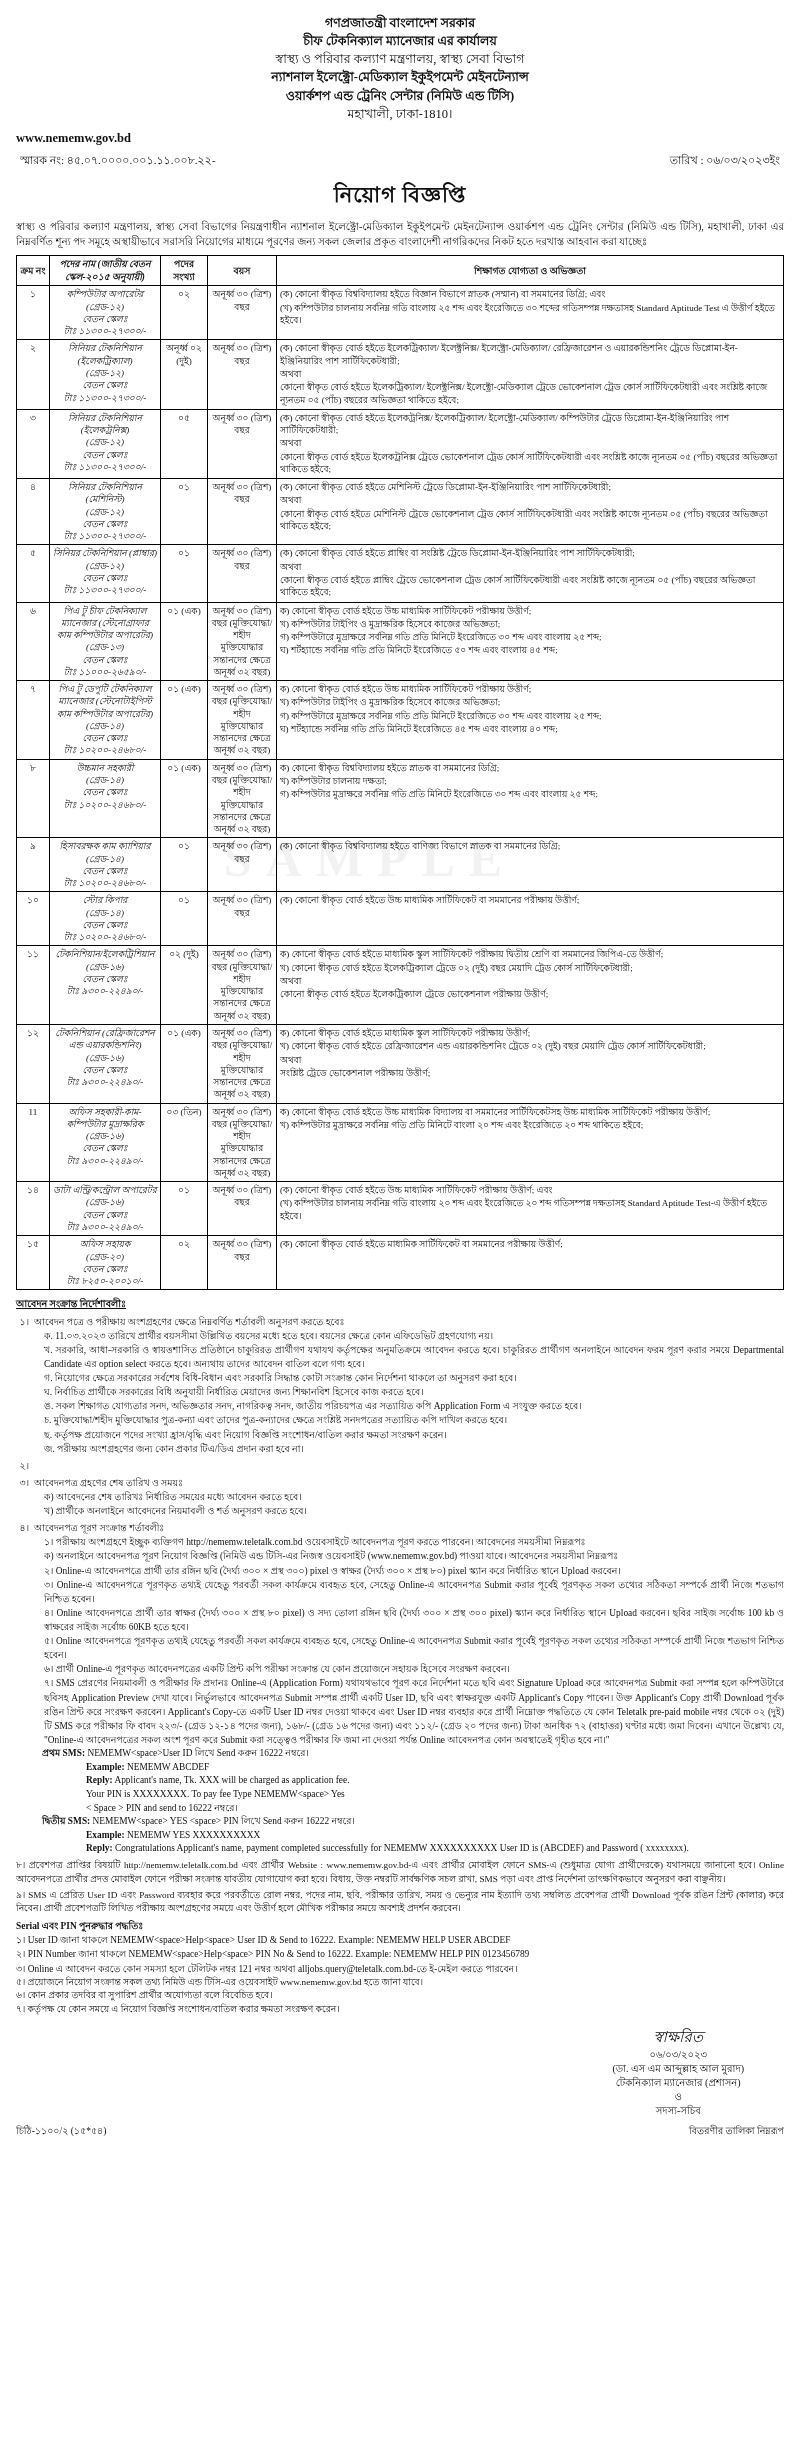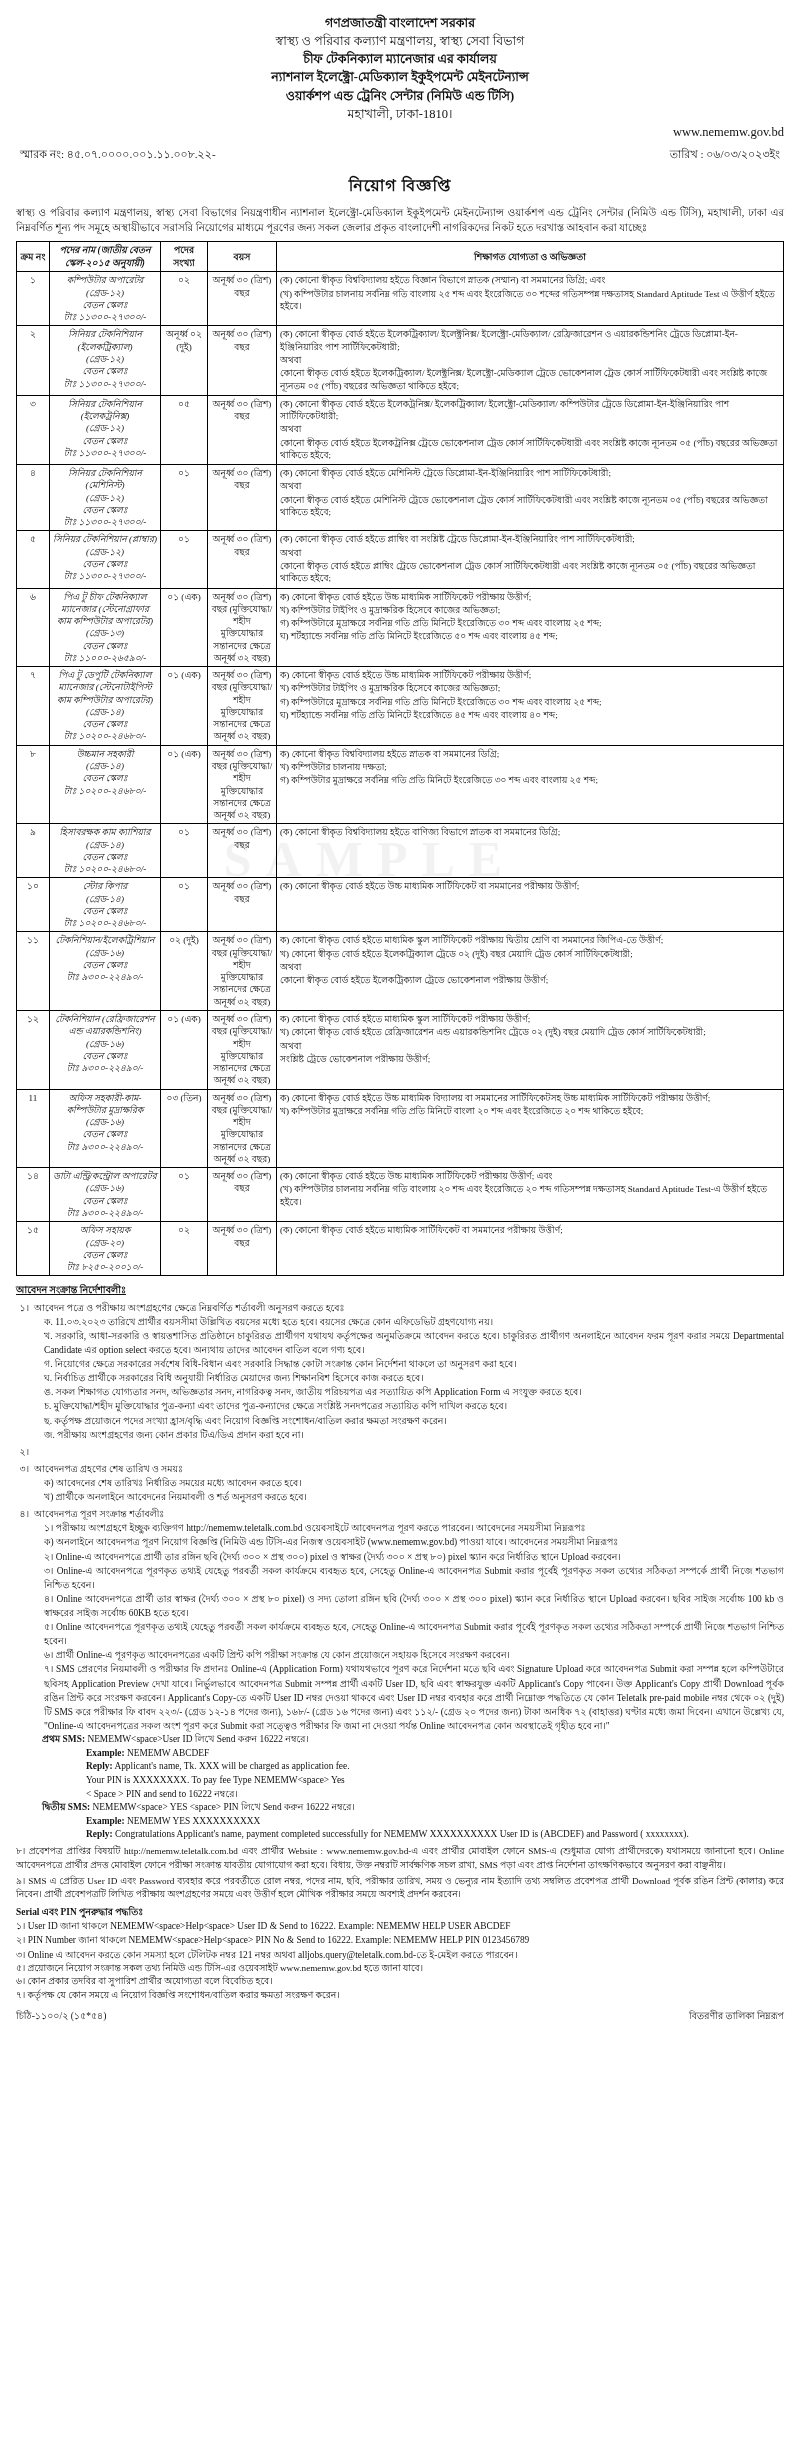--- a/index.html
+++ b/index.html
@@ -1,22 +1,22 @@
 <!DOCTYPE html>
 <html><head>
 <meta charset="utf-8">
 <style>
   html,body{margin:0;padding:0;background:#ffffff;}
   body{width:800px;min-height:2449px;font-family:"Liberation Serif", serif;color:#111;}
   .page{position:relative;width:800px;min-height:2449px;box-sizing:border-box;padding:14px 16px 10px 16px;}
   .hdr-line{font-size:12.5px;line-height:1.45;text-align:center;}
   .hdr-line.b{font-weight:bold;}
-  .hdr-site{font-size:12.5px;font-weight:normal;text-align:right;margin-top:2px;}
+  .hdr-site{font-size:12.5px;font-weight:bold;text-align:left;margin-top:8px;}
   .memo-row{display:flex;justify-content:space-between;font-size:11px;margin-top:6px;padding:0 4px;}
-  .title{ text-align:center;font-size:16px;font-weight:bold;letter-spacing:1px;margin:8px 0 6px 0;}
+  .title{ text-align:center;font-size:21px;font-weight:bold;letter-spacing:1px;margin:8px 0 6px 0;}
   .intro{font-size:10.2px;line-height:1.45;text-align:justify;margin:0 0 6px 0;}
   table.jobs{width:100%;border-collapse:collapse;table-layout:fixed;}
   table.jobs th, table.jobs td{border:1px solid #000;font-size:9.1px;line-height:1.35;padding:2px 3px;vertical-align:top;}
   table.jobs th{text-align:center;font-weight:bold;font-size:9.3px;vertical-align:middle;}
   td.c{text-align:center;}
   .col-sl{width:26px;}
   .col-post{width:104px;font-style:italic;}
   .col-grade{width:40px;}
   .col-age{width:62px;}
   .col-qual{width:auto;}
@@ -40,22 +40,22 @@
 </style>
 </head>
 <body>
 
 <div class="page">
 
   <div class="wm">SAMPLE</div>
 
   <div>
     <div class="hdr-line b">গণপ্রজাতন্ত্রী বাংলাদেশ সরকার</div>
+    <div class="hdr-line b">চীফ টেকনিক্যাল ম্যানেজার এর কার্যালয়</div>
     <div class="hdr-line">স্বাস্থ্য ও পরিবার কল্যাণ মন্ত্রণালয়, স্বাস্থ্য সেবা বিভাগ</div>
-    <div class="hdr-line b">চীফ টেকনিক্যাল ম্যানেজার এর কার্যালয়</div>
     <div class="hdr-line b">ন্যাশনাল ইলেক্ট্রো-মেডিক্যাল ইকুইপমেন্ট মেইনটেন্যান্স</div>
     <div class="hdr-line b">ওয়ার্কশপ এন্ড ট্রেনিং সেন্টার (নিমিউ এন্ড টিসি)</div>
     <div class="hdr-line">মহাখালী, ঢাকা-1810।</div>
     <div class="hdr-site">www.nememw.gov.bd</div>
   </div>
 
   <div class="memo-row">
     <div>স্মারক নং: ৪৫.০৭.০০০০.০০১.১১.০০৮.২২-</div>
     <div>তারিখ : ০৬/০৩/২০২৩ইং</div>
   </div>
@@ -321,19 +321,29 @@
         </div>
     </div>
 
     <div id="final-body" class="small">
         <div style="text-align: justify;">৫। প্রয়োজনে নিয়োগ সংক্রান্ত সকল তথ্য নিমিউ এন্ড টিসি-এর ওয়েবসাইট www.nememw.gov.bd হতে জানা যাবে।</div>
         <div style="text-align: justify;">৬। কোন প্রকার তদবির বা সুপারিশ প্রার্থীর অযোগ্যতা বলে বিবেচিত হবে।</div>
         <div style="text-align: justify;">৭। কর্তৃপক্ষ যে কোন সময়ে এ নিয়োগ বিজ্ঞপ্তি সংশোধন/বাতিল করার ক্ষমতা সংরক্ষণ করেন।</div>
       </div>
   </div>
 
+  <div class="sign">
+    <div class="c2">
+      <div class="sig-mark">স্বাক্ষরিত</div>
+      <div>০৬/০৩/২০২৩</div>
+      <div>(ডা. এস এম আব্দুল্লাহ আল মুরাদ)</div>
+      <div>টেকনিক্যাল ম্যানেজার (প্রশাসন)</div>
+      <div>ও</div>
+      <div>সদস্য-সচিব</div>
+    </div>
+  </div>
 
   <div class="footer">
     <div>চিঠি-১১০০/২ (১৫*৫৪)</div>
     <div>বিতরণীর তালিকা নিম্নরূপ</div>
   </div>
 
 </div>
 
 </body></html>

